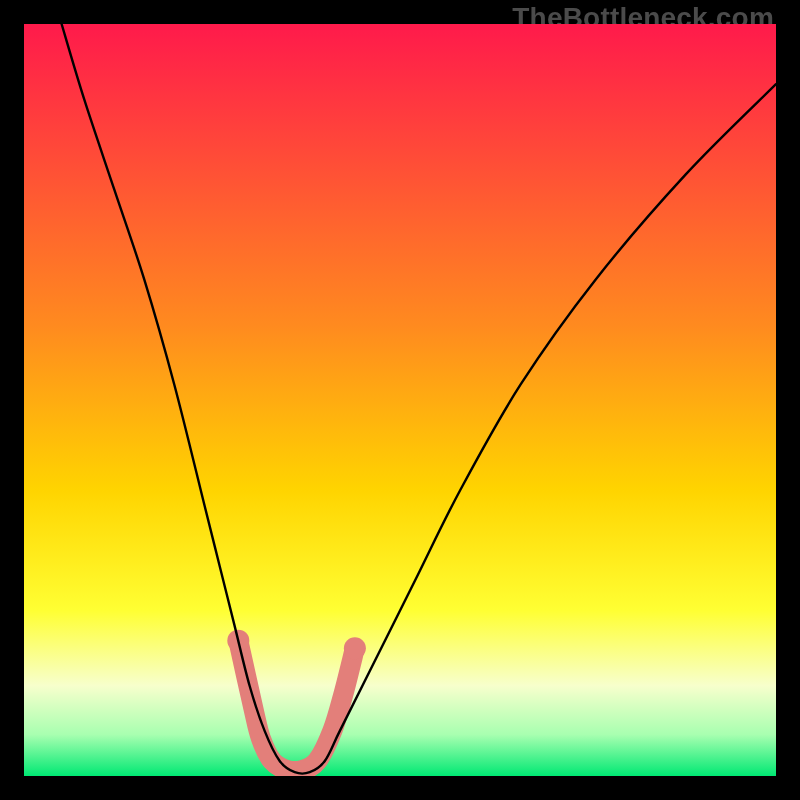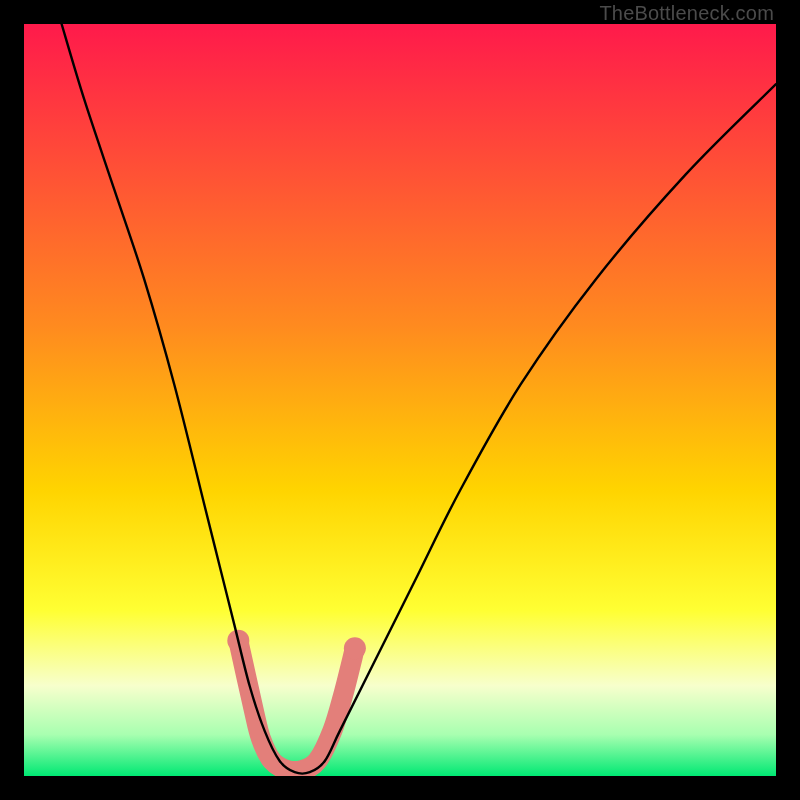--- a/index.html
+++ b/index.html
@@ -24,22 +24,22 @@
     left: 0;
     top: 0;
     width: 752px;
     height: 752px;
   }
   .watermark {
     position: absolute;
     top: 2px;
     right: 26px;
     color: #4b4b4b;
-    font-size: 20px;
-    font-weight: 400;
+    font-size: 28px;
+    font-weight: 700;
     letter-spacing: 0.2px;
   }
   svg.curve {
     position: absolute;
     left: 0;
     top: 0;
     width: 752px;
     height: 752px;
   }
 </style>

